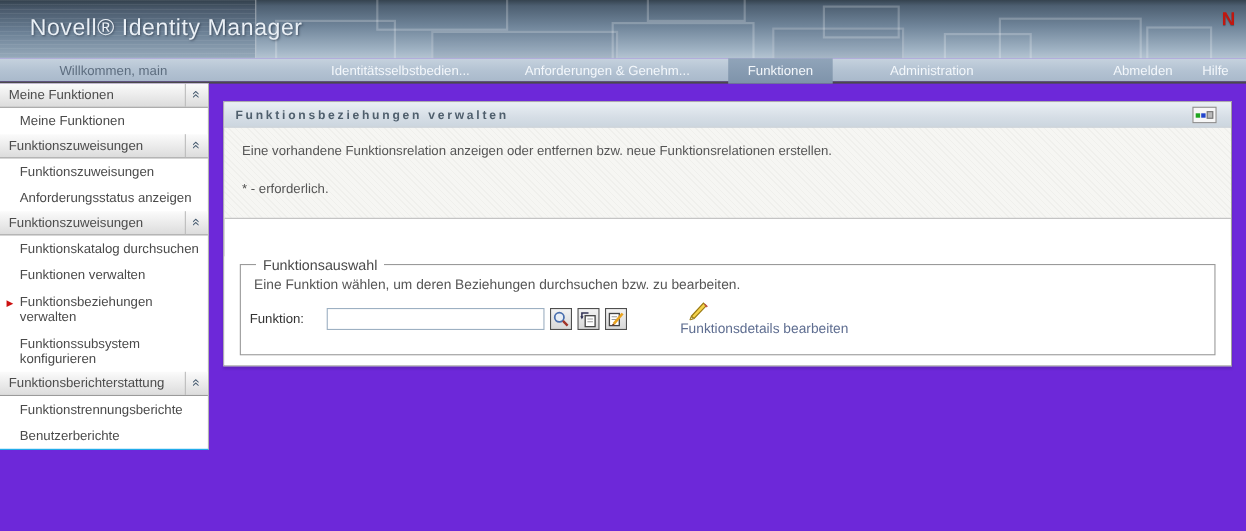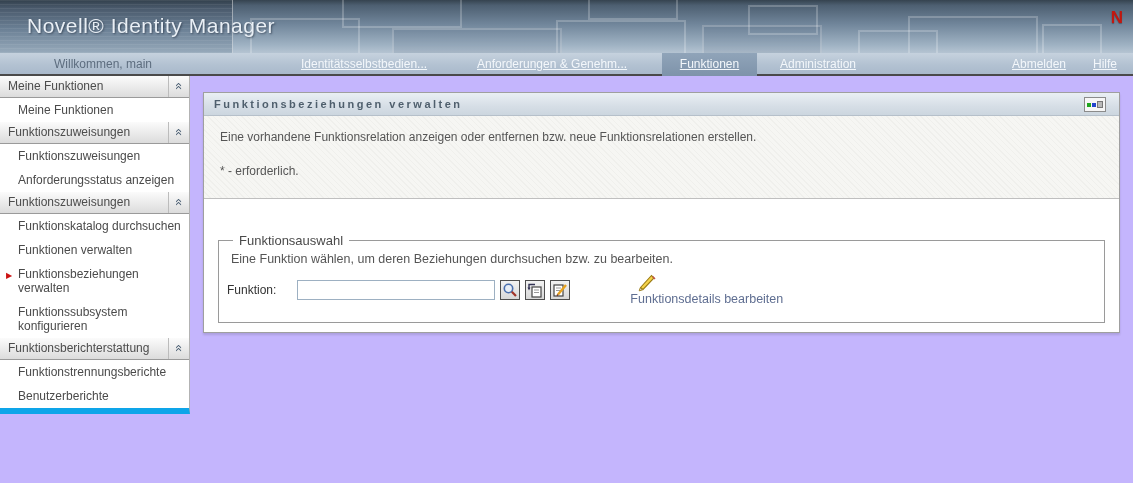--- a/index.html
+++ b/index.html
@@ -1,42 +1,42 @@
 <!DOCTYPE html>
 <html><head>
 <meta charset="utf-8">
 <style>
   * { margin:0; padding:0; box-sizing:border-box; }
   body { font-family:"Liberation Sans", sans-serif; }
-  .page { position:relative; width:1133px; height:483px; background:#c4b5fd; overflow:hidden; font-size:12px; color:#4a4a4a; }
+  .page { position:relative; width:1133px; height:483px; background:#6d28d9; overflow:hidden; font-size:12px; color:#4a4a4a; }
 
   
   .banner { position:relative; height:53px; background:linear-gradient(to bottom,#35434f 0%,#4d5f71 10%,#70859a 45%,#9fb2c3 85%,#b5c4d2 100%); overflow:hidden; }
   .banner-left { position:absolute; left:0; top:0; width:233px; height:100%;
     background:linear-gradient(to bottom,#32404c 0%,#49596b 15%,#6b8095 55%,#97aabb 100%);
     border-right:1px solid rgba(255,255,255,0.45); }
   .banner-left::after { content:""; position:absolute; inset:0;
     background:repeating-linear-gradient(to bottom, rgba(255,255,255,0.07) 0 1px, transparent 1px 4px); }
   .banner-title { position:absolute; left:27px; top:14px; font-size:21px; color:#e9eff5; letter-spacing:0.5px; text-shadow:1px 1px 2px rgba(20,30,45,0.55); white-space:nowrap; z-index:3; }
   .deco { position:absolute; border:2px solid rgba(255,255,255,0.22); }
   .deco.fill { background:rgba(50,70,95,0.10); }
   .n-logo { position:absolute; right:10px; top:8px; color:#c2170f; font-size:17px; font-weight:bold; z-index:4; text-shadow:0 1px 1px rgba(0,0,0,0.3); }
 
   
   .navbar { position:relative; height:23px; background:linear-gradient(to bottom,#c6d2de 0%,#b3c2d2 55%,#a9b9cb 100%); border-bottom:2px solid #4a4a4a; }
   .navbar span, .navbar div { line-height:23px; white-space:nowrap;margin-left:44px; }
   .welcome { position:absolute; left:10px; color:#5d6d7f; }
-  .nav-tab { position:absolute; color:#f3f7fb; cursor:pointer;text-decoration:underline; }
+  .nav-tab { position:absolute; color:#f3f7fb; cursor:pointer; }
   .nav-tab.sel { background:linear-gradient(to bottom,#90a4b9 0%,#7e93aa 100%); text-align:center; }
 
   
   .body-row { position:relative; display:flex; align-items:flex-start; }
 
   
-  .sidebar { width:190px; background:#ffffff; border-right:1px solid #b3b3b3; border-bottom:6px solid #0ea5e9; }
+  .sidebar { width:190px; background:#ffffff; border-right:1px solid #b3b3b3; border-bottom:1px solid #0ea5e9; }
   .side-header { position:relative; height:22px; line-height:21px; background:linear-gradient(to bottom,#fbfbfb,#dcdcdc); border-bottom:1px solid #9a9a9a; color:#4c4c4c; padding-left:8px; cursor:pointer; }
   .side-header .chev { position:absolute; right:0; top:0; width:21px; height:21px; border-left:1px solid #bcbcbc; text-align:center; color:#44596e; font-size:13px; line-height:20px; }
   .chev-glyph { display:inline-block; transform:rotate(90deg); }
   .side-item { position:relative; padding:5px 2px 5px 18px; line-height:14px; color:#4a4a4a; cursor:pointer; }
   .side-item .marker { display:none; }
   .side-item.selected .marker { display:block; position:absolute; left:6px; top:7px; color:#cc1111; font-size:8px; }
 
   
   .main { position:relative; flex:1; height:404px; }
   .portlet { position:absolute; left:13px; top:16px; width:917px; background:#ffffff; border:1px solid #9f9f9f; box-shadow:0 2px 2px rgba(0,0,0,0.12); }
@@ -51,21 +51,21 @@
   .intro { color:#555; }
   .required { margin-top:20px; color:#555; }
   .sec2 { padding:0 14px 9px 14px; background:#ffffff; }
   fieldset.select-box { margin-top:34px; border:1px solid #9a9a9a; padding:2px 12px 16px 6px; }
   fieldset.select-box legend { margin-left:8px; padding:0 6px; color:#4a4a4a; font-size:13px; }
   .fs-desc { margin:2px 0 0 6px; color:#555; font-size:12.5px; }
   .field-row { display:flex; align-items:flex-start; margin:14px 0 0 2px; }
   .field-label { line-height:20px; color:#333; margin-right:21px; }
   .field-input { width:198px; height:20px; border:1px solid #9db0c2; font-family:"Liberation Sans",sans-serif; font-size:12px; padding:0 3px; }
   .ibtn { width:20px; height:20px; margin-left:5px; border:1px solid #4e4e4e; background:linear-gradient(to bottom,#f2f2f2,#d8d8d8); padding:0; cursor:pointer; display:flex; align-items:center; justify-content:center; }
-  .edit-block { margin-left:60px; margin-top:-6px; cursor:pointer;text-align:center; }
+  .edit-block { margin-left:48px; margin-top:-6px; cursor:pointer;text-align:center; }
   .edit-block .pencil { display:block; margin-left:6px; }
   .edit-link { color:#5f6e91; font-size:12.5px; }
 </style>
 </head>
 <body>
 
 <div class="page">
 
   <div class="banner">
     <div class="banner-left"></div>
@@ -81,21 +81,21 @@
     <div class="deco" style="left:1042px;top:24px;width:60px;height:40px;"></div>
     <div class="banner-title">Novell® Identity Manager</div>
     <div class="n-logo">N</div>
   </div>
 
   <div class="navbar">
     <span class="welcome">Willkommen, main</span>
     <span class="nav-tab" style="left:257px;">Identitätsselbstbedien...</span>
     <span class="nav-tab" style="left:433px;">Anforderungen &amp; Genehm...</span>
     <div class="nav-tab sel" style="left:618px;width:95px;">Funktionen</div>
-    <span class="nav-tab" style="left:736px;">Administration</span>
+    <span class="nav-tab" style="left:765px;">Administration</span>
     <span class="nav-tab" style="left:968px;">Abmelden</span>
     <span class="nav-tab" style="left:1049px;">Hilfe</span>
   </div>
 
   <div class="body-row">
 
     <div class="sidebar">
 
       <div class="side-header">
         <span>Meine Funktionen</span>

